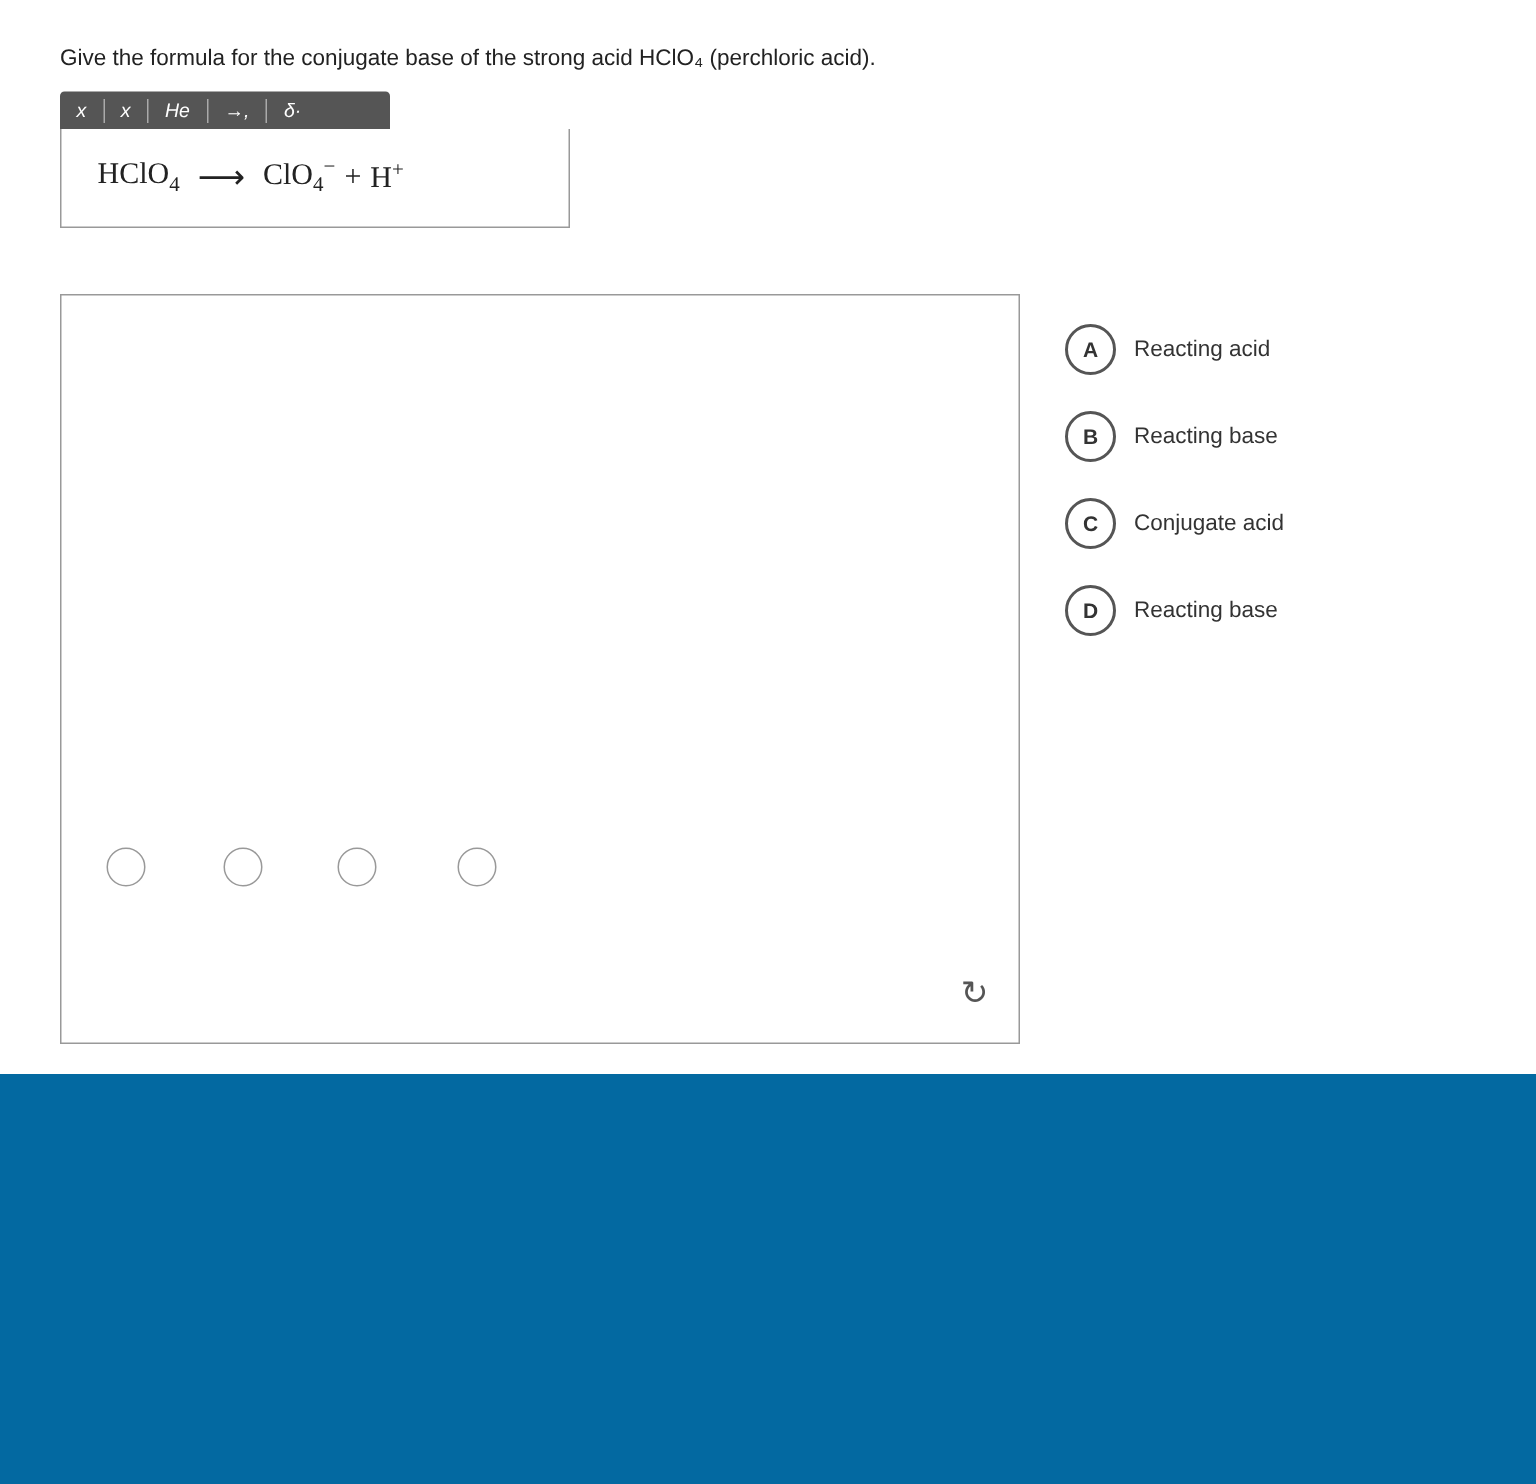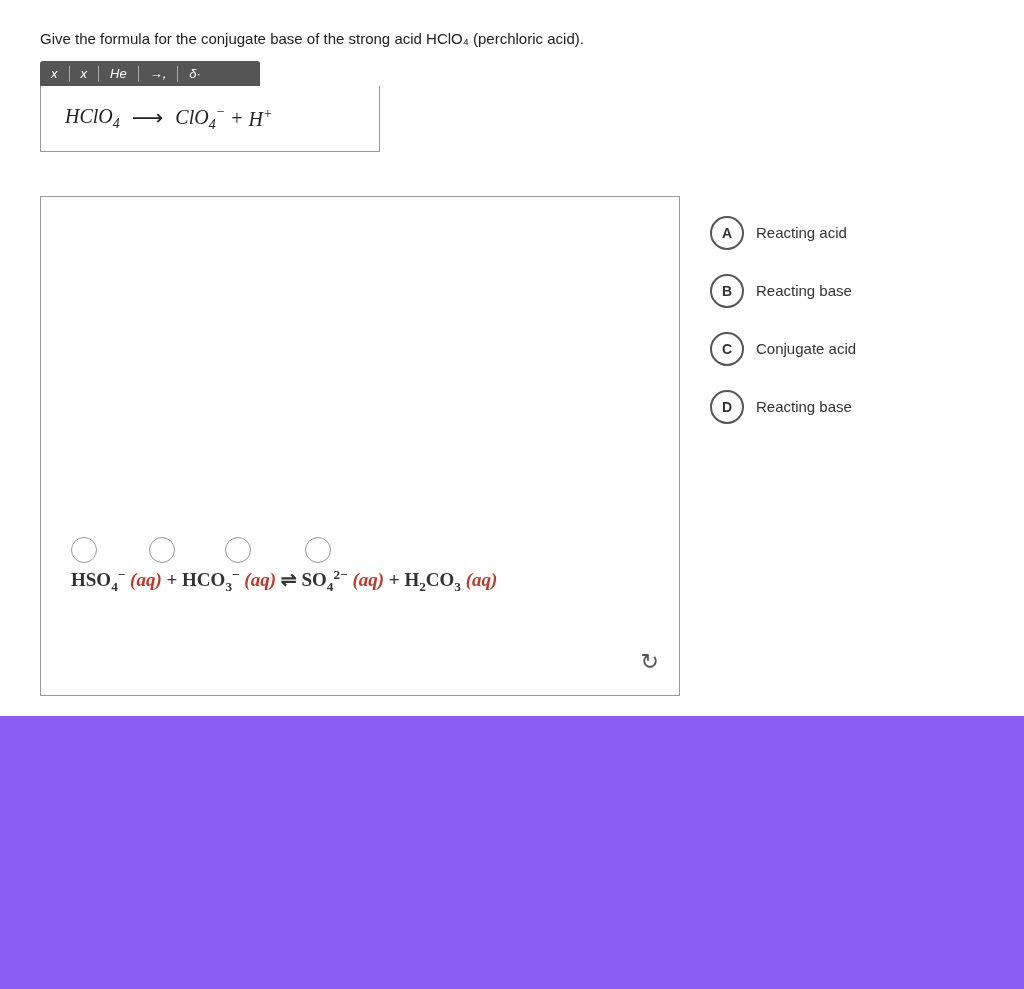--- a/index.html
+++ b/index.html
@@ -6,21 +6,21 @@
     body {
       font-family: Arial, sans-serif;
       background: #f5f5f5;
       font-size: 15px;
       color: #222;
     }
 
     .page {
       max-width: 1024px;
       min-height: 989px;
-      background: #8b5cf6;
+      background: #0369a1;
       margin: 0 auto;
       padding: 0;
     }
 
     
     .part1-section {
       background: #fff;
       padding: 30px 40px 20px 40px;
     }
 
@@ -77,21 +77,20 @@
       font-family: 'Times New Roman', serif;
     }
 
     .arrow-right {
       font-size: 22px;
       margin: 0 6px;
     }
 
     .chem {
       font-family: 'Times New Roman', serif;
-      font-style: italic;
     }
 
     sub, sup {
       font-size: 0.7em;
     }
 
     
     .part2-header {
       background: #e8e8e8;
       padding: 16px 40px;
@@ -265,23 +264,20 @@
 
             <div style="display:flex; flex-direction:column; align-items:center; margin-right: 54px;">
               <div class="circle-option"></div>
             </div>
 
             <div style="display:flex; flex-direction:column; align-items:center;">
               <div class="circle-option"></div>
             </div>
           </div>
 
-          <div class="reaction-formula">
-            HSO<sub>4</sub><sup>−</sup> <span class="aq">(aq)</span> + HCO<sub>3</sub><sup>−</sup> <span class="aq">(aq)</span> ⇌ SO<sub>4</sub><sup>2−</sup> <span class="aq">(aq)</span> + H<sub>2</sub>CO<sub>3</sub> <span class="aq">(aq)</span>
-          </div>
         </div>
 
         <button class="refresh-btn">↻</button>
       </div>
 
       <div class="answer-options">
 
         <div class="answer-option">
           <div class="answer-circle">
             <span>A</span>

